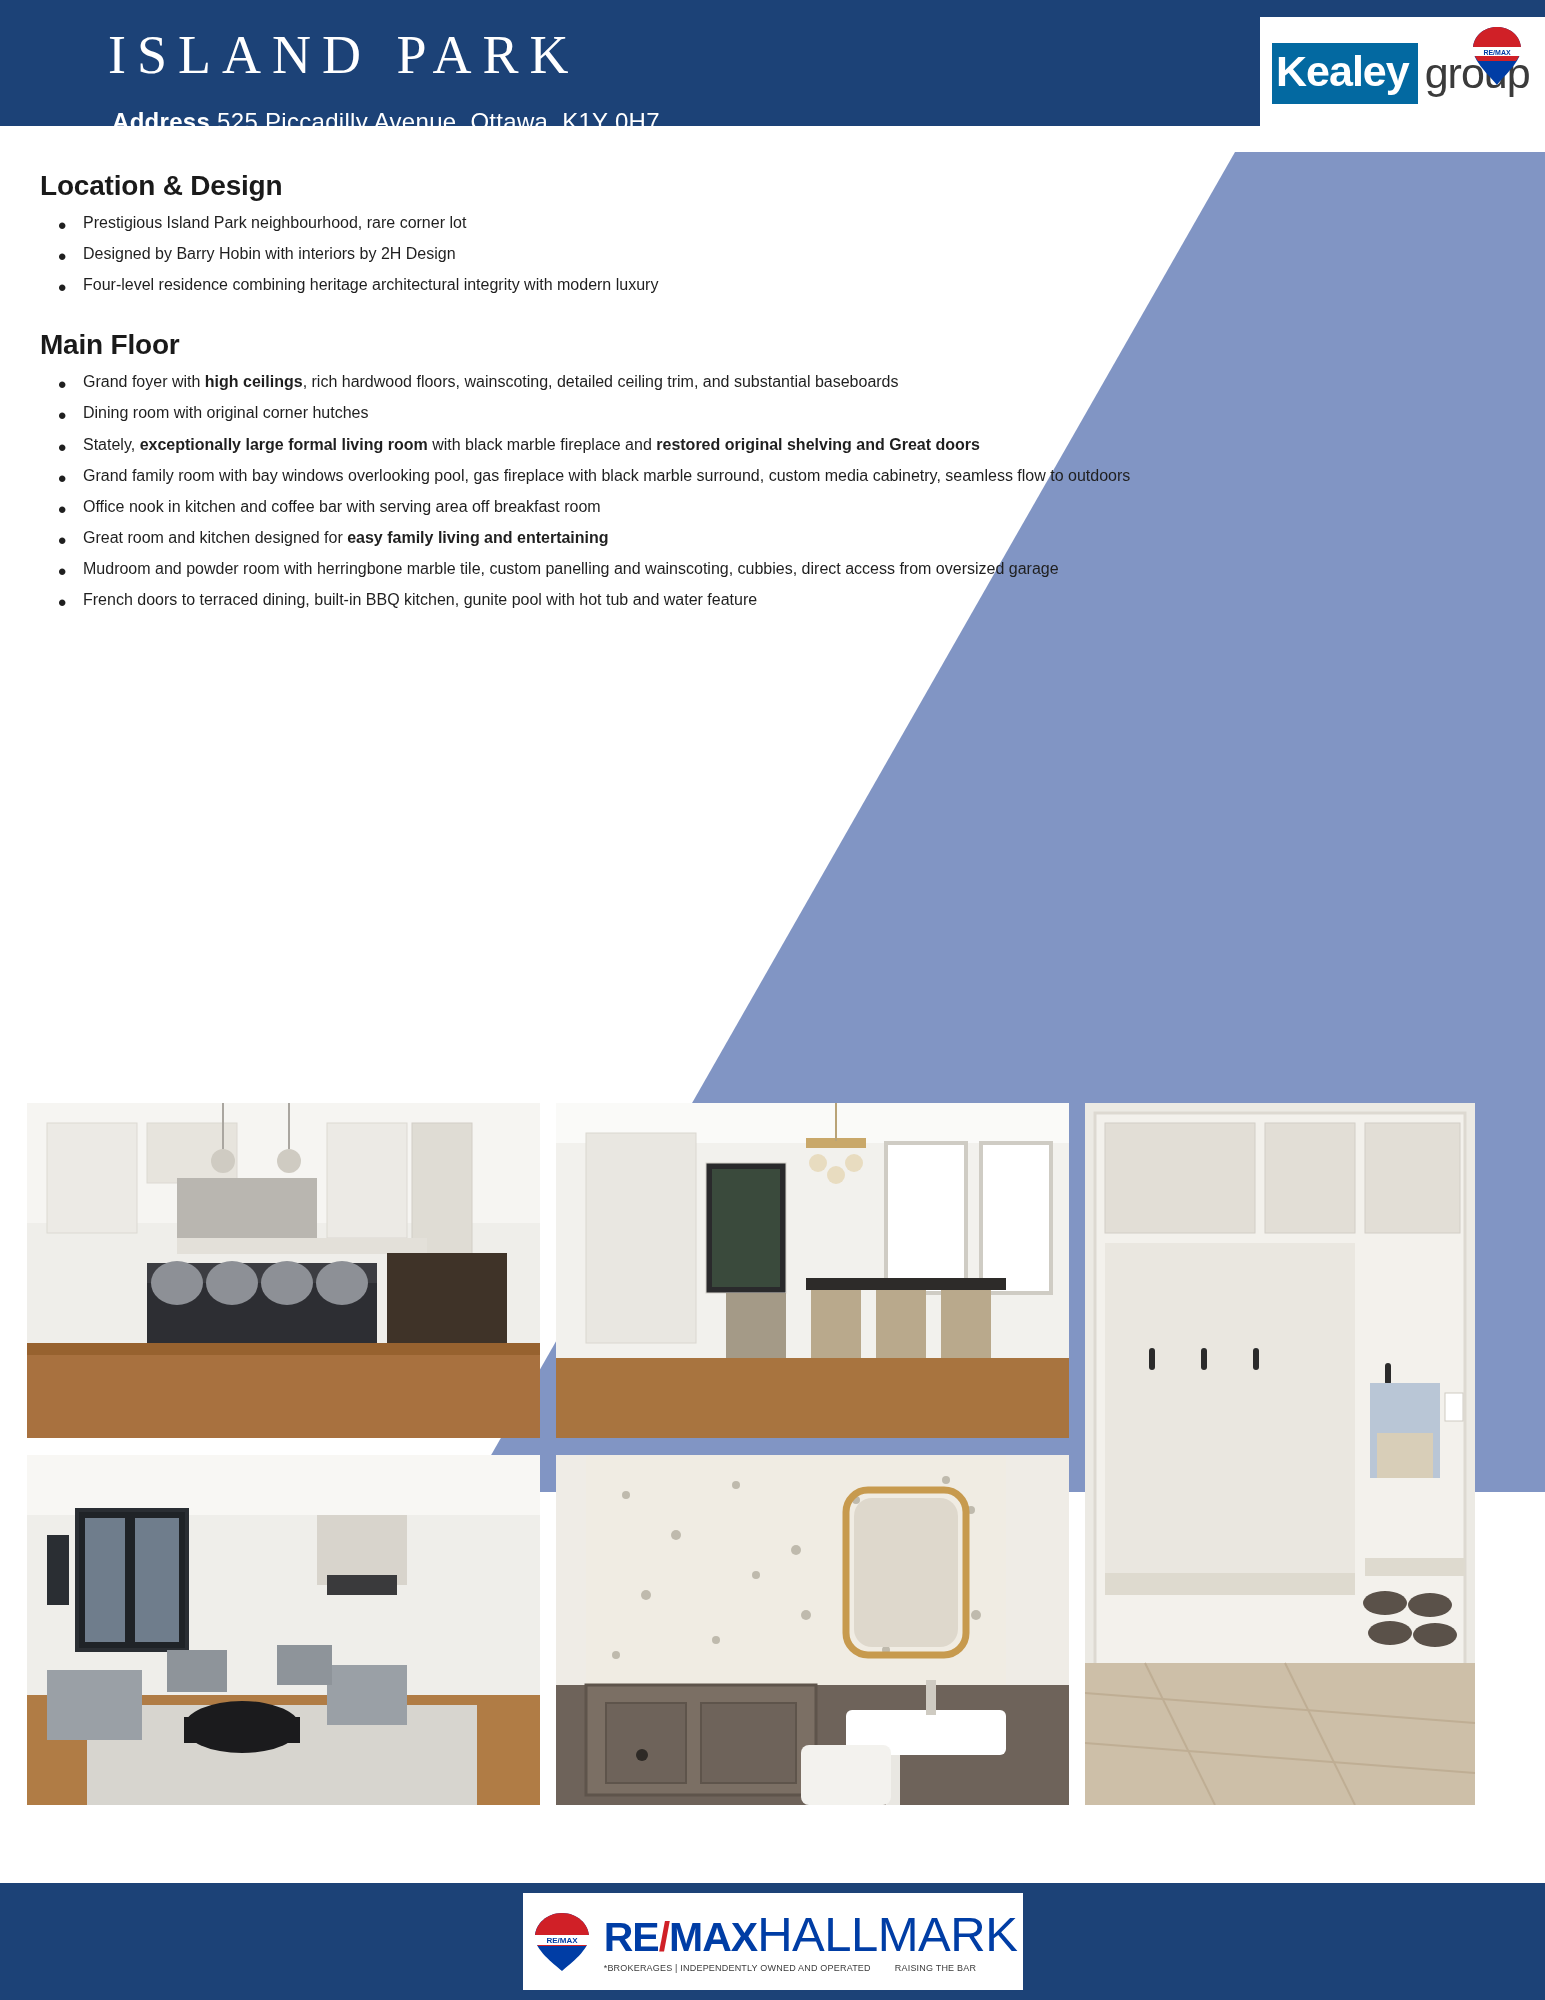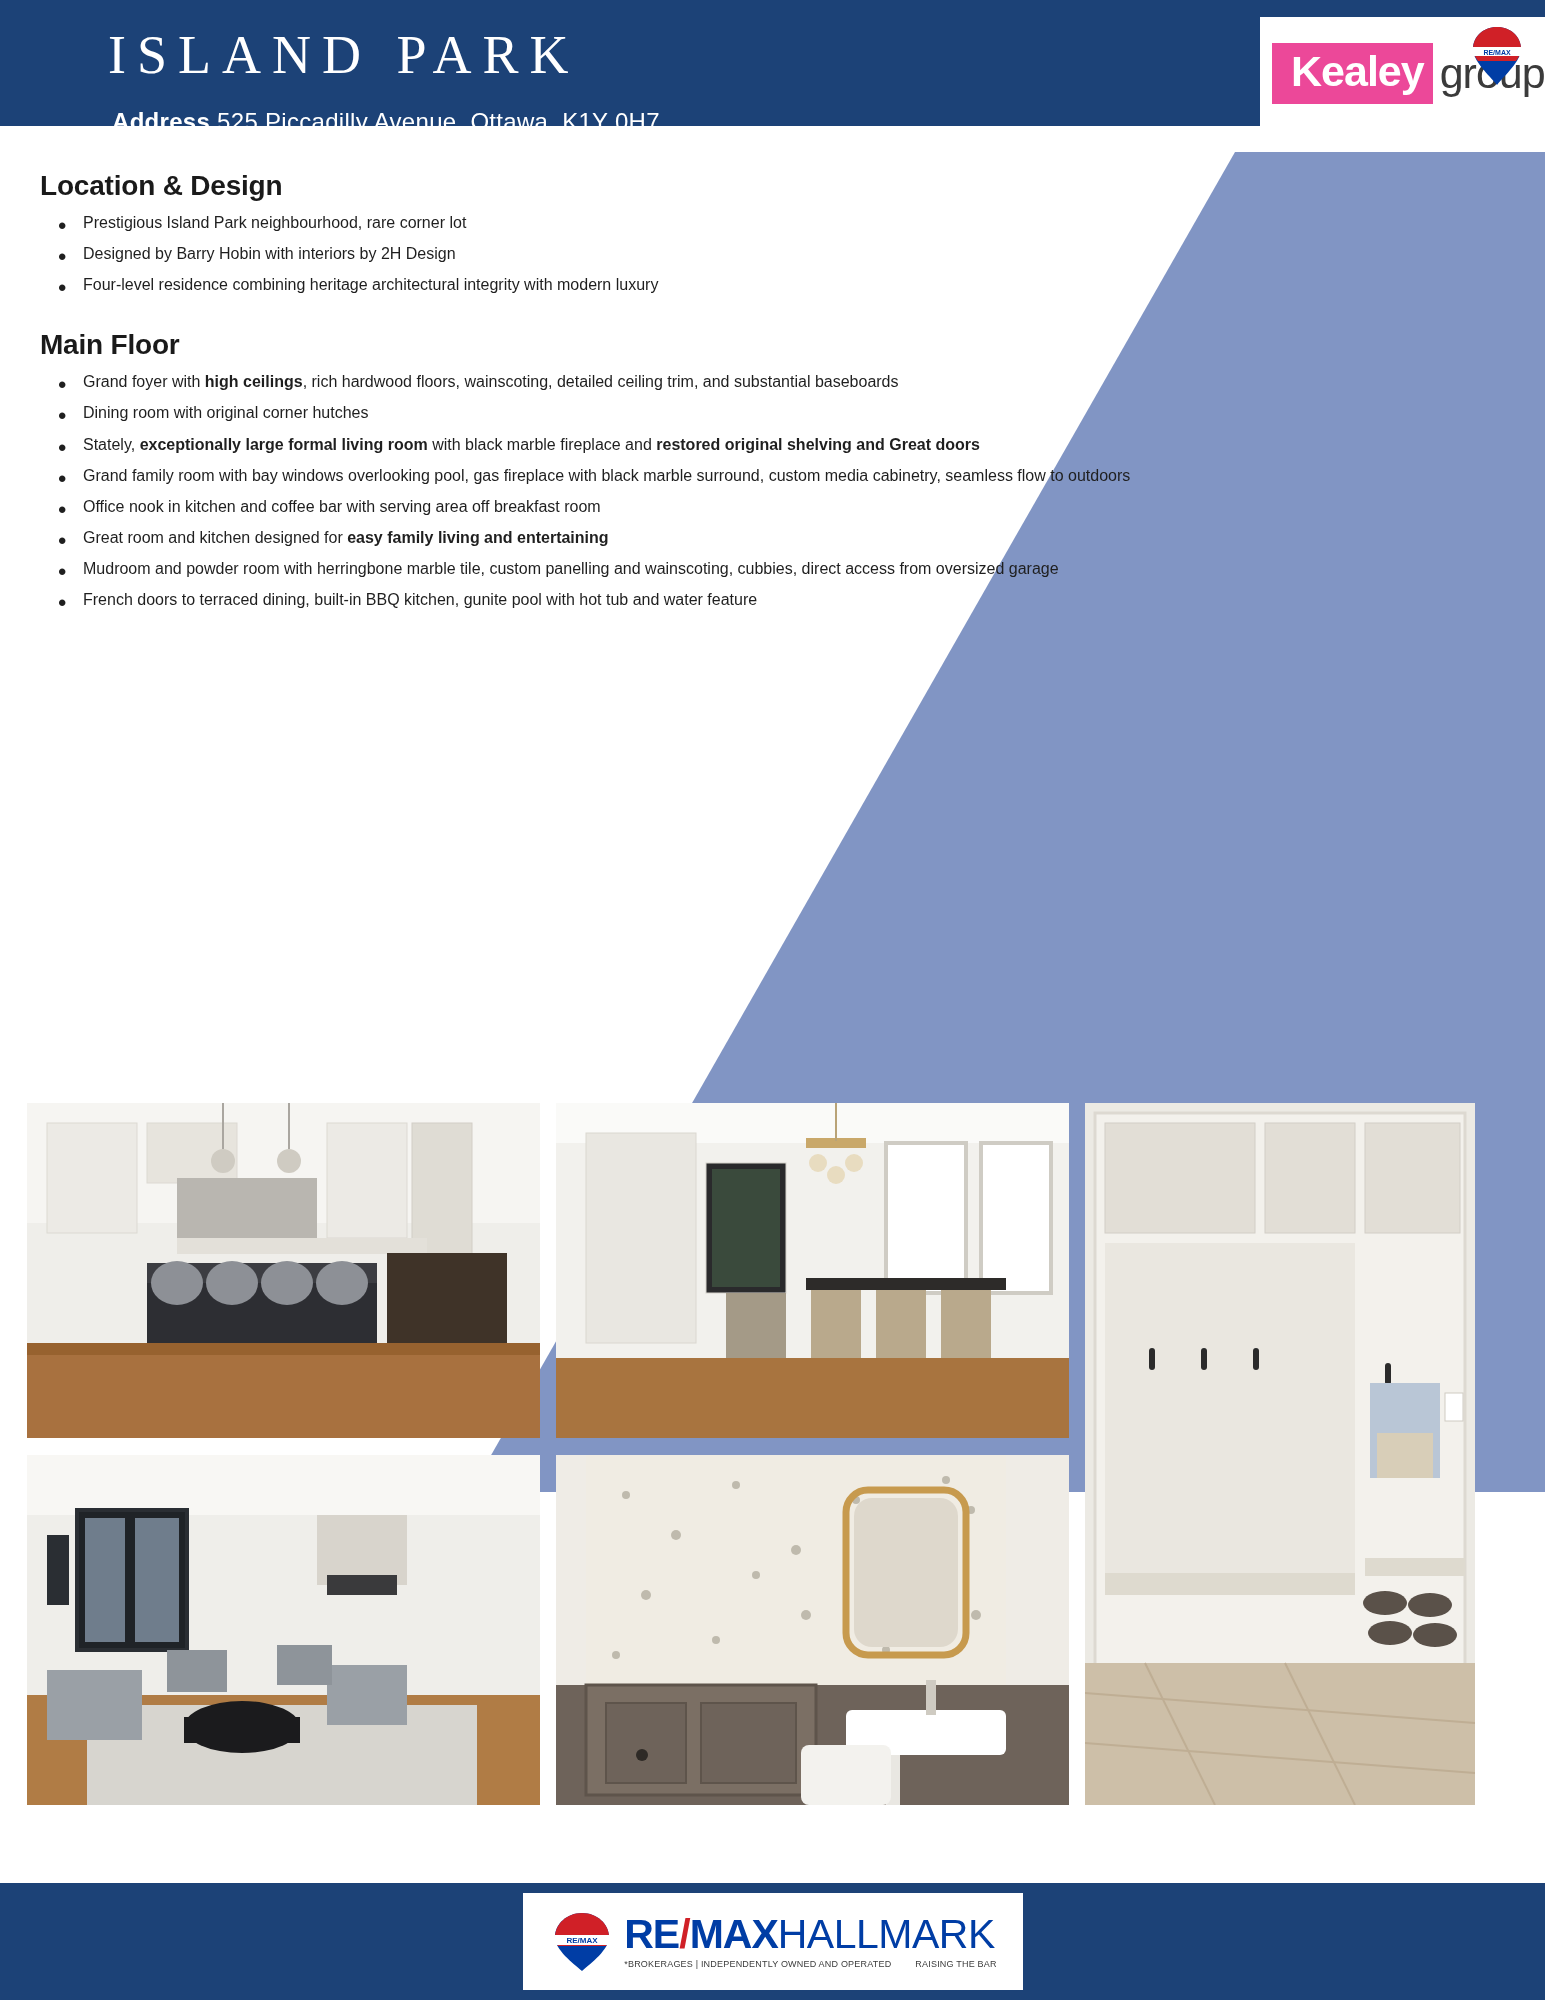--- a/index.html
+++ b/index.html
@@ -53,26 +53,26 @@
     right: 0px;
     top: 17px;
     width: 285px;
     height: 113px;
     background: #ffffff;
     display: flex;
     align-items: center;
     padding-left: 12px;
   }
   .kealey-red {
-    background: #ec4899;
+    background: #0369a1;
     color: #ffffff;
     font-size: 43px;
     font-weight: 700;
     line-height: 1;
-    padding: 7px 9px 11px 19px;
+    padding: 7px 9px 11px 4px;
     letter-spacing: -1px;
     font-family: "Liberation Sans", sans-serif;
   }
   .kealey-group {
     color: #3b3b3b;
     font-size: 43px;
     font-weight: 400;
     letter-spacing: -1px;
     padding-left: 7px;
   }
@@ -164,21 +164,21 @@
   }
   .rm-left {
     width: 68px; height: 62px; position: relative; margin-right: 8px;
   }
   .rm-word {
     font-size: 41px; font-weight: 700; letter-spacing: -1px;
     color: #003da5; line-height: 1;
   }
   .rm-word .slash { color: #d02027; }
   .rm-hall {
-    font-size: 41px; font-weight: 400; color: #003da5; letter-spacing: -0.5px;
+    font-size: 49px; font-weight: 400; color: #003da5; letter-spacing: -0.5px;
     line-height: 1;
   }
   .rm-sub {
     font-size: 9px; color: #3b3b3b; letter-spacing: 0.2px; margin-top: 4px;
     white-space: nowrap;
   }
 </style>
 </head>
 <body>
 

